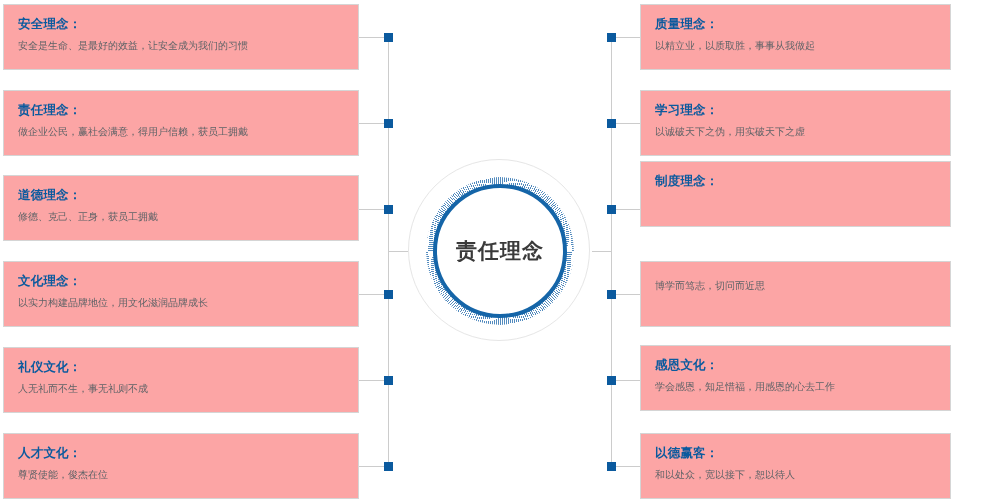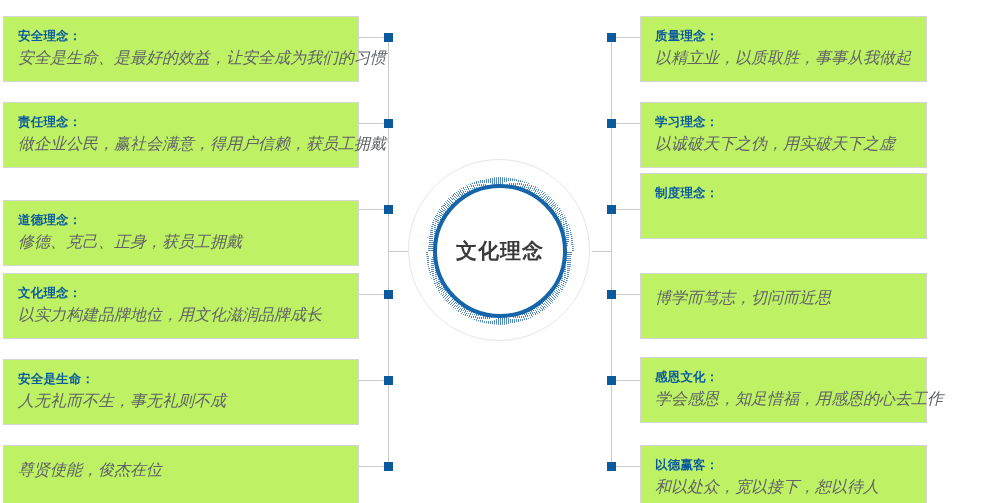--- a/index.html
+++ b/index.html
@@ -30,46 +30,44 @@
     left: 0; top: 0;
     width: 1000px;
     height: 503px;
     pointer-events: none;
   }
 
   
   .card {
     position: absolute;
     box-sizing: border-box;
-    background: #bef264;
+    background: #fca5a5;
     border: 1px solid #d5d5d5;
     height: 66px;
     padding: 11px 0 0 14px;
-    margin-top: 12px;
   }
   .card.left  { left: 3px;   width: 356px; }
-  .card.right { left: 640px; width: 287px; }
+  .card.right { left: 640px; width: 311px; }
 
   .card-title {
     display: block;
     color: #0b5a9e;
     font-weight: bold;
     font-size: 12.5px;
     line-height: 17px;
     letter-spacing: 0.2px;
     white-space: nowrap;
   }
   .card-body {
     display: block;
     color: #5f6367;
-    font-size: 16px;
+    font-size: 10px;
     line-height: 19px;
     margin-top: 3px;
     white-space: nowrap;
-    font-style: italic;
   }
 
   
   .hub {
     position: absolute;
     left: 400px;
     top: 151px;
     width: 200px;
     height: 200px;
   }
@@ -172,33 +170,34 @@
   </svg>
 
   <div class="card left" style="top:4px">
     <span class="card-title">安全理念：</span>
     <span class="card-body">安全是生命、是最好的效益，让安全成为我们的习惯</span>
   </div>
   <div class="card left" style="top:90px">
     <span class="card-title">责任理念：</span>
     <span class="card-body">做企业公民，赢社会满意，得用户信赖，获员工拥戴</span>
   </div>
-  <div class="card left" style="top:188px">
+  <div class="card left" style="top:175px">
     <span class="card-title">道德理念：</span>
     <span class="card-body">修德、克己、正身，获员工拥戴</span>
   </div>
   <div class="card left" style="top:261px">
     <span class="card-title">文化理念：</span>
     <span class="card-body">以实力构建品牌地位，用文化滋润品牌成长</span>
   </div>
   <div class="card left" style="top:347px">
-    <span class="card-title">安全是生命：</span>
+    <span class="card-title">礼仪文化：</span>
     <span class="card-body">人无礼而不生，事无礼则不成</span>
   </div>
   <div class="card left" style="top:433px">
+    <span class="card-title">人才文化：</span>
     <span class="card-body">尊贤使能，俊杰在位</span>
   </div>
 
   <div class="card right" style="top:4px">
     <span class="card-title">质量理念：</span>
     <span class="card-body">以精立业，以质取胜，事事从我做起</span>
   </div>
   <div class="card right" style="top:90px">
     <span class="card-title">学习理念：</span>
     <span class="card-body">以诚破天下之伪，用实破天下之虚</span>
@@ -215,16 +214,16 @@
   </div>
   <div class="card right" style="top:433px">
     <span class="card-title">以德赢客：</span>
     <span class="card-body">和以处众，宽以接下，恕以待人</span>
   </div>
 
   <div class="hub">
     <div class="hub-outer"></div>
     <div class="hub-hatch"></div>
     <div class="hub-ring"></div>
-    <div class="hub-label">文化理念</div>
+    <div class="hub-label">责任理念</div>
   </div>
 
 </div>
 
 </body></html>

